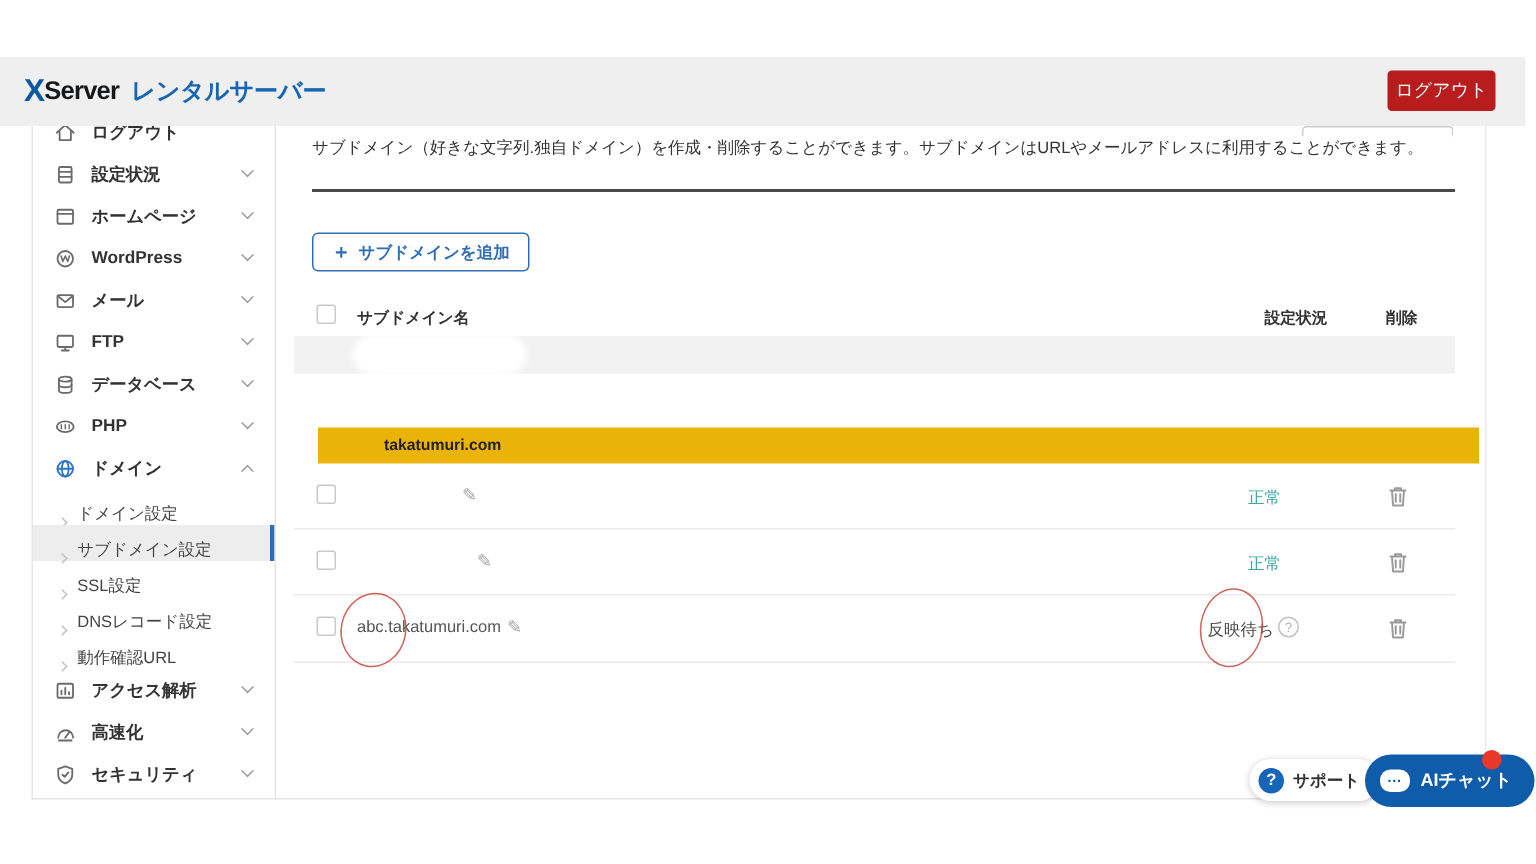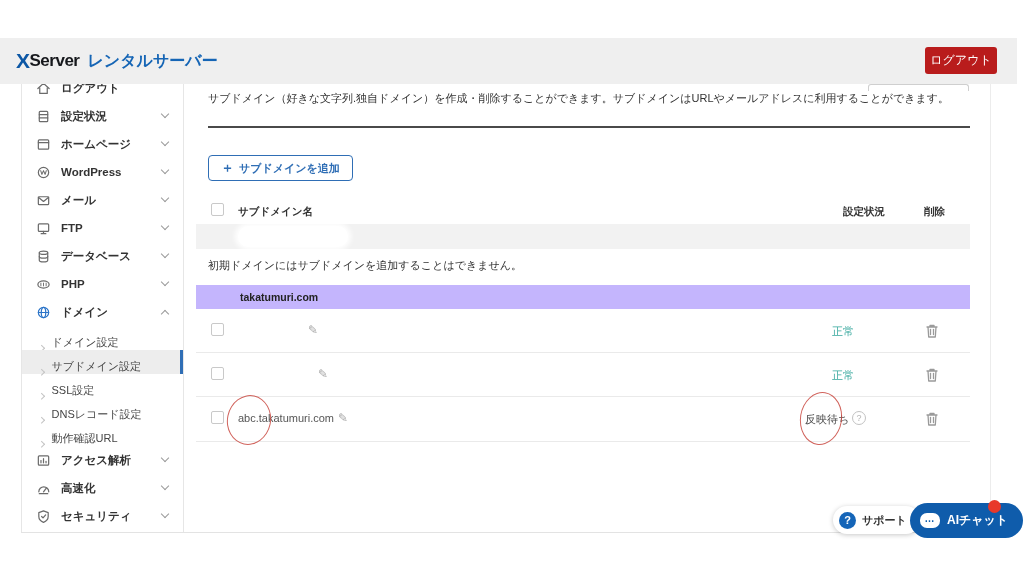--- a/index.html
+++ b/index.html
@@ -47,21 +47,21 @@
   .thead .checkbox { position:absolute; left:15px; top:7px; }
   .th { position:absolute; top:9px; font-size:10.5px; font-weight:bold; color:#333; }
   .th-name { left:42px; }
   .th-status { left:647px; }
   .th-del { left:728px; }
 
   .row-blur { position:absolute; left:196px; top:224px; width:774px; height:25px; background:#f2f2f2; }
   .blur-blob { position:absolute; left:42px; top:2px; width:110px; height:21px; background:#fff; border-radius:11px;
     box-shadow:0 0 5px 3px rgba(255,255,255,0.95); }
   .note { position:absolute; left:208px; top:258px; font-size:11px; color:#333; }
-  .row-group { position:absolute; left:196px; top:285px; width:774px; height:24px; background:#c4b5fd; display:flex; align-items:center; }
+  .row-group { position:absolute; left:212px; top:285px; width:774px; height:24px; background:#eab308; display:flex; align-items:center; }
   .row-group .lbl { font-size:10.5px; font-weight:bold; color:#222; margin-left:44px; }
 
   .drow { position:absolute; left:196px; width:774px; border-bottom:1px solid #eaeaea; }
   .drow .checkbox { position:absolute; left:15px; top:50%; margin-top:-8px; }
   .pencil { position:absolute; top:50%; margin-top:-8px; font-size:12px; color:#a5a5a5; cursor:pointer; }
   .dname { position:absolute; left:42px; top:50%; margin-top:-7px; font-size:11px; color:#555; }
   .status { position:absolute; left:636px; top:50%; margin-top:-7px; font-size:11px; }
   .status.ok { color:#3aa99f; }
   .status.pending { color:#4a4a4a; left:609px; }
   .help-circ { position:absolute; left:656px; top:50%; margin-top:-8px; width:14px; height:14px; border:1px solid #c2c2c2;
@@ -282,21 +282,20 @@
     <div class="checkbox"></div>
     <span class="th th-name">サブドメイン名</span>
     <span class="th th-status">設定状況</span>
     <span class="th th-del">削除</span>
   </div>
 
   <div class="row-blur">
     <div class="blur-blob"></div>
   </div>
 
-  <div class="note">初期ドメインにはサブドメインを追加することはできません。</div>
 
   <div class="row-group">
     <span class="lbl">takatumuri.com</span>
   </div>
 
   <div class="drow" style="top:309px;height:44px">
     <div class="checkbox"></div>
     <span class="dname"></span>
     <span class="pencil" style="left:112px">✎</span>
     <span class="status ok">正常</span>

